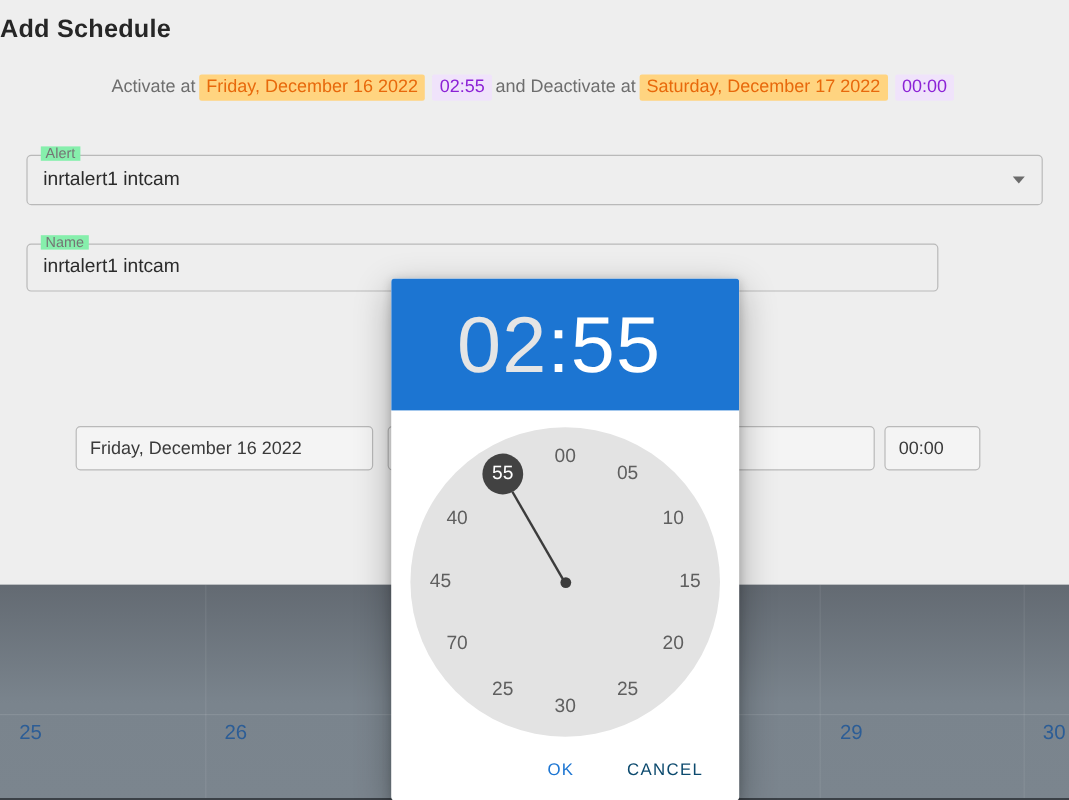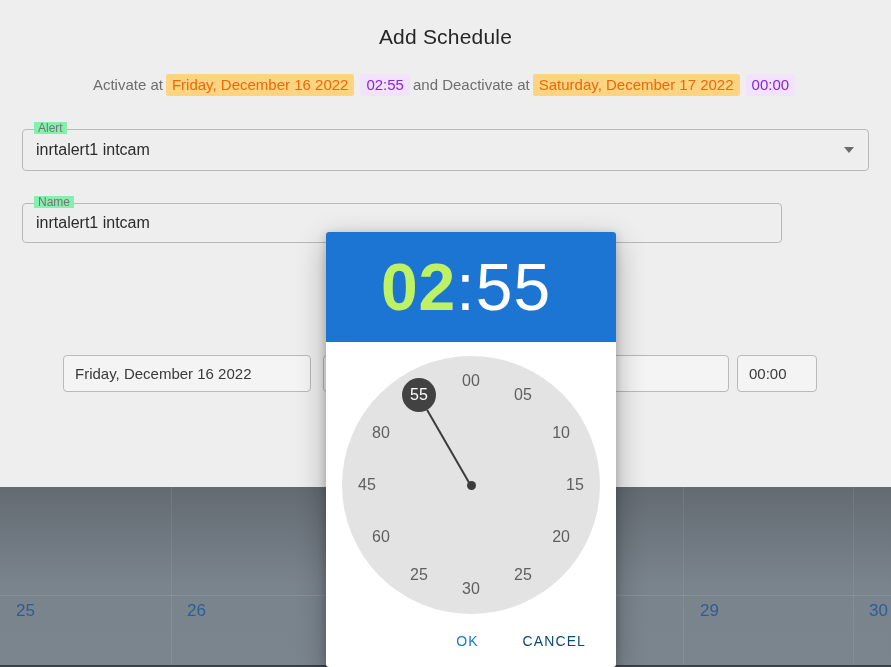--- a/index.html
+++ b/index.html
@@ -58,25 +58,25 @@
     position: absolute;
     left: 0;
     top: 0;
     width: 891px;
     height: 487px;
     background: #eeeeee;
     box-sizing: border-box;
   }
 
   .dialog-title {
-    text-align: center;
     font-size: 21px;
     color: #262626;
-    padding-top: 25px;
+    padding-top: 13px;
     letter-spacing: 0.2px;
+    font-weight: bold;
   }
 
   
   .summary-line {
     margin-top: 27px;
     text-align: center;
     font-size: 15px;
     color: #6d6d6d;
     white-space: nowrap;
   }
@@ -185,21 +185,21 @@
     justify-content: center;
     box-sizing: border-box;
     padding-right: 10px;
   }
   #tp-header .tnum {
     font-size: 66px;
     line-height: 1;
     font-family: "Liberation Sans", sans-serif;
     letter-spacing: 1px;
   }
-  #tp-header .hour   { color: #bef264; font-weight: bold; }
+  #tp-header .hour   { color: #e5e5e5; }
   #tp-header .colon  { color: #ffffff; }
   #tp-header .minute { color: #ffffff; }
 
   #tp-clock {
     position: relative;
     width: 258px;
     height: 258px;
     margin: 14px auto 0 auto;
     border-radius: 50%;
     background: #e3e3e3;
@@ -330,23 +330,23 @@
     <div id="clock-hand" style="width: 88px; transform: rotate(240deg);"></div>
     <div id="clock-center"></div>
   <div class="clock-num" style="left: 129px; top: 25px;">00</div>
       <div class="clock-num" style="left: 181px; top: 38.9334px;">05</div>
       <div class="clock-num" style="left: 219.067px; top: 77px;">10</div>
       <div class="clock-num" style="left: 233px; top: 129px;">15</div>
       <div class="clock-num" style="left: 219.067px; top: 181px;">20</div>
       <div class="clock-num" style="left: 181px; top: 219.067px;">25</div>
       <div class="clock-num" style="left: 129px; top: 233px;">30</div>
       <div class="clock-num" style="left: 77px; top: 219.067px;">25</div>
-      <div class="clock-num" style="left: 38.9334px; top: 181px;">60</div>
+      <div class="clock-num" style="left: 38.9334px; top: 181px;">70</div>
       <div class="clock-num" style="left: 25px; top: 129px;">45</div>
-      <div class="clock-num" style="left: 38.9334px; top: 77px;">80</div>
+      <div class="clock-num" style="left: 38.9334px; top: 77px;">40</div>
       <div class="clock-num selected" style="left: 77px; top: 38.9334px;">55</div>
     </div>
 
   <div id="tp-actions">
     <button id="tp-ok">OK</button>
     <button id="tp-cancel">CANCEL</button>
   </div>
 </div>
 
 </body></html>

